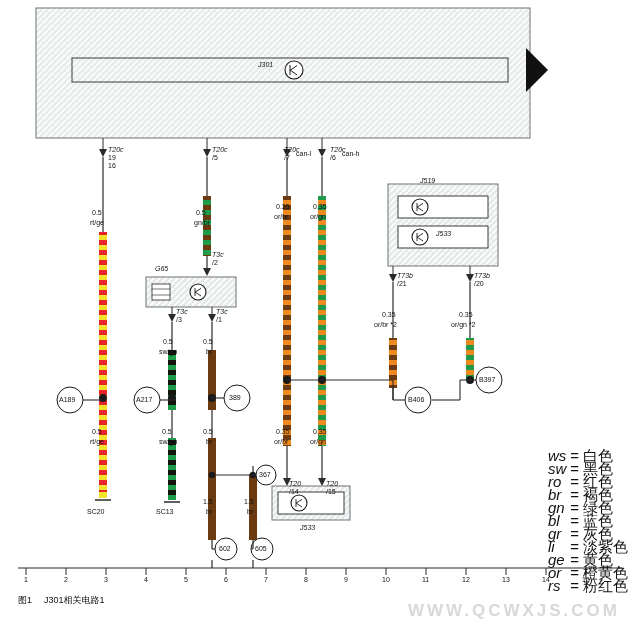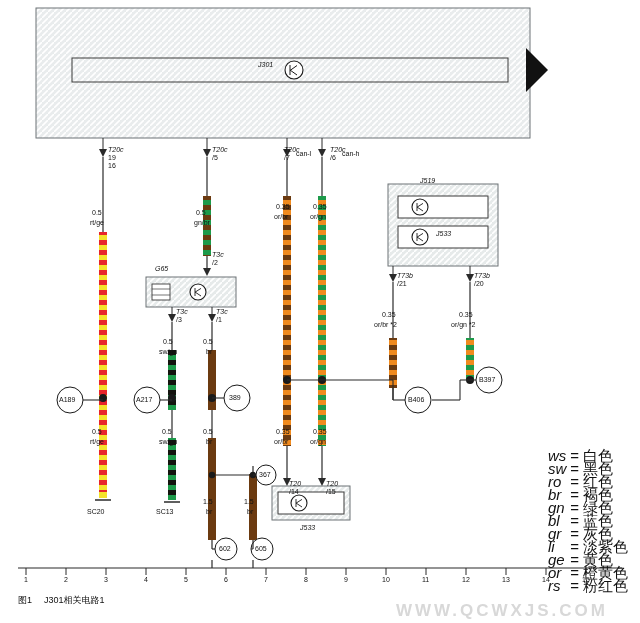--- a/index.html
+++ b/index.html
@@ -374,15 +374,15 @@
     </tr>
     <tr>
       <td class="k">rs</td>
       <td>=</td>
       <td>粉红色</td>
     </tr>
   </tbody>
       </table>
 </div>
 
-<div class="wm2" style="left:396px;top:601px;">WWW.QCWXJS.COM</div>
+<div class="wm2" style="left:408px;top:601px;">WWW.QCWXJS.COM</div>
 
 </div>
 
 </body></html>

